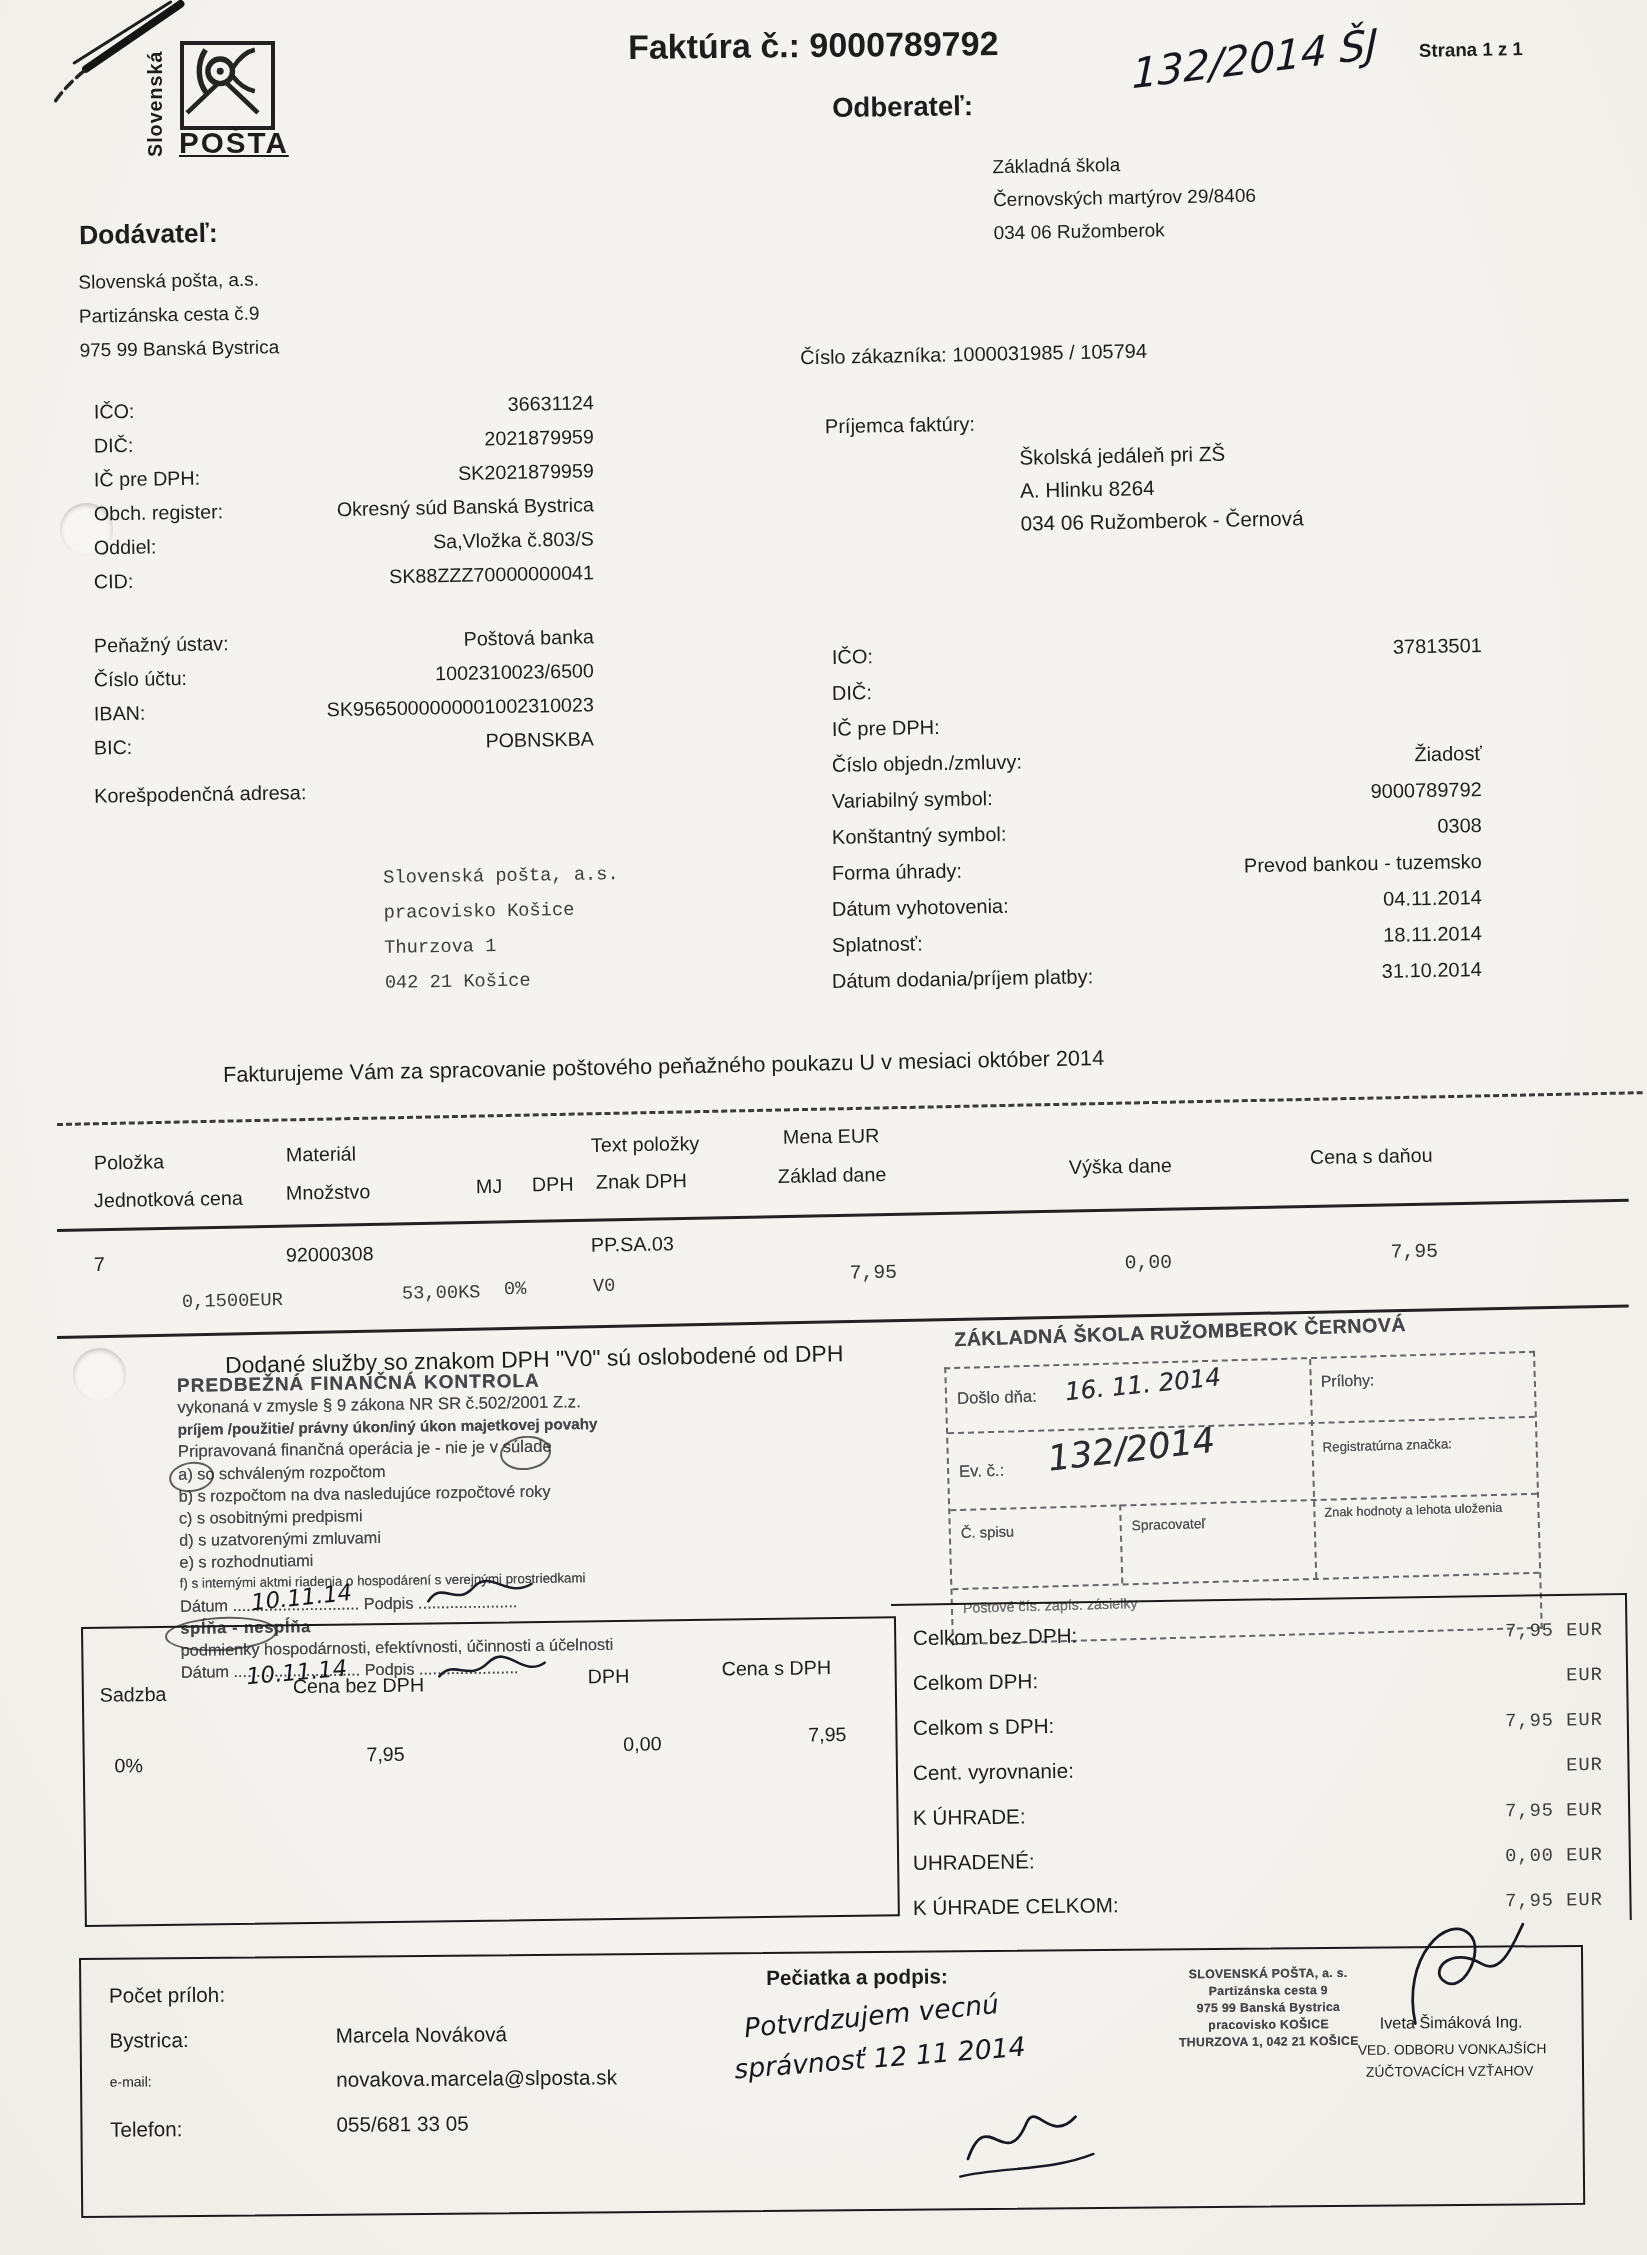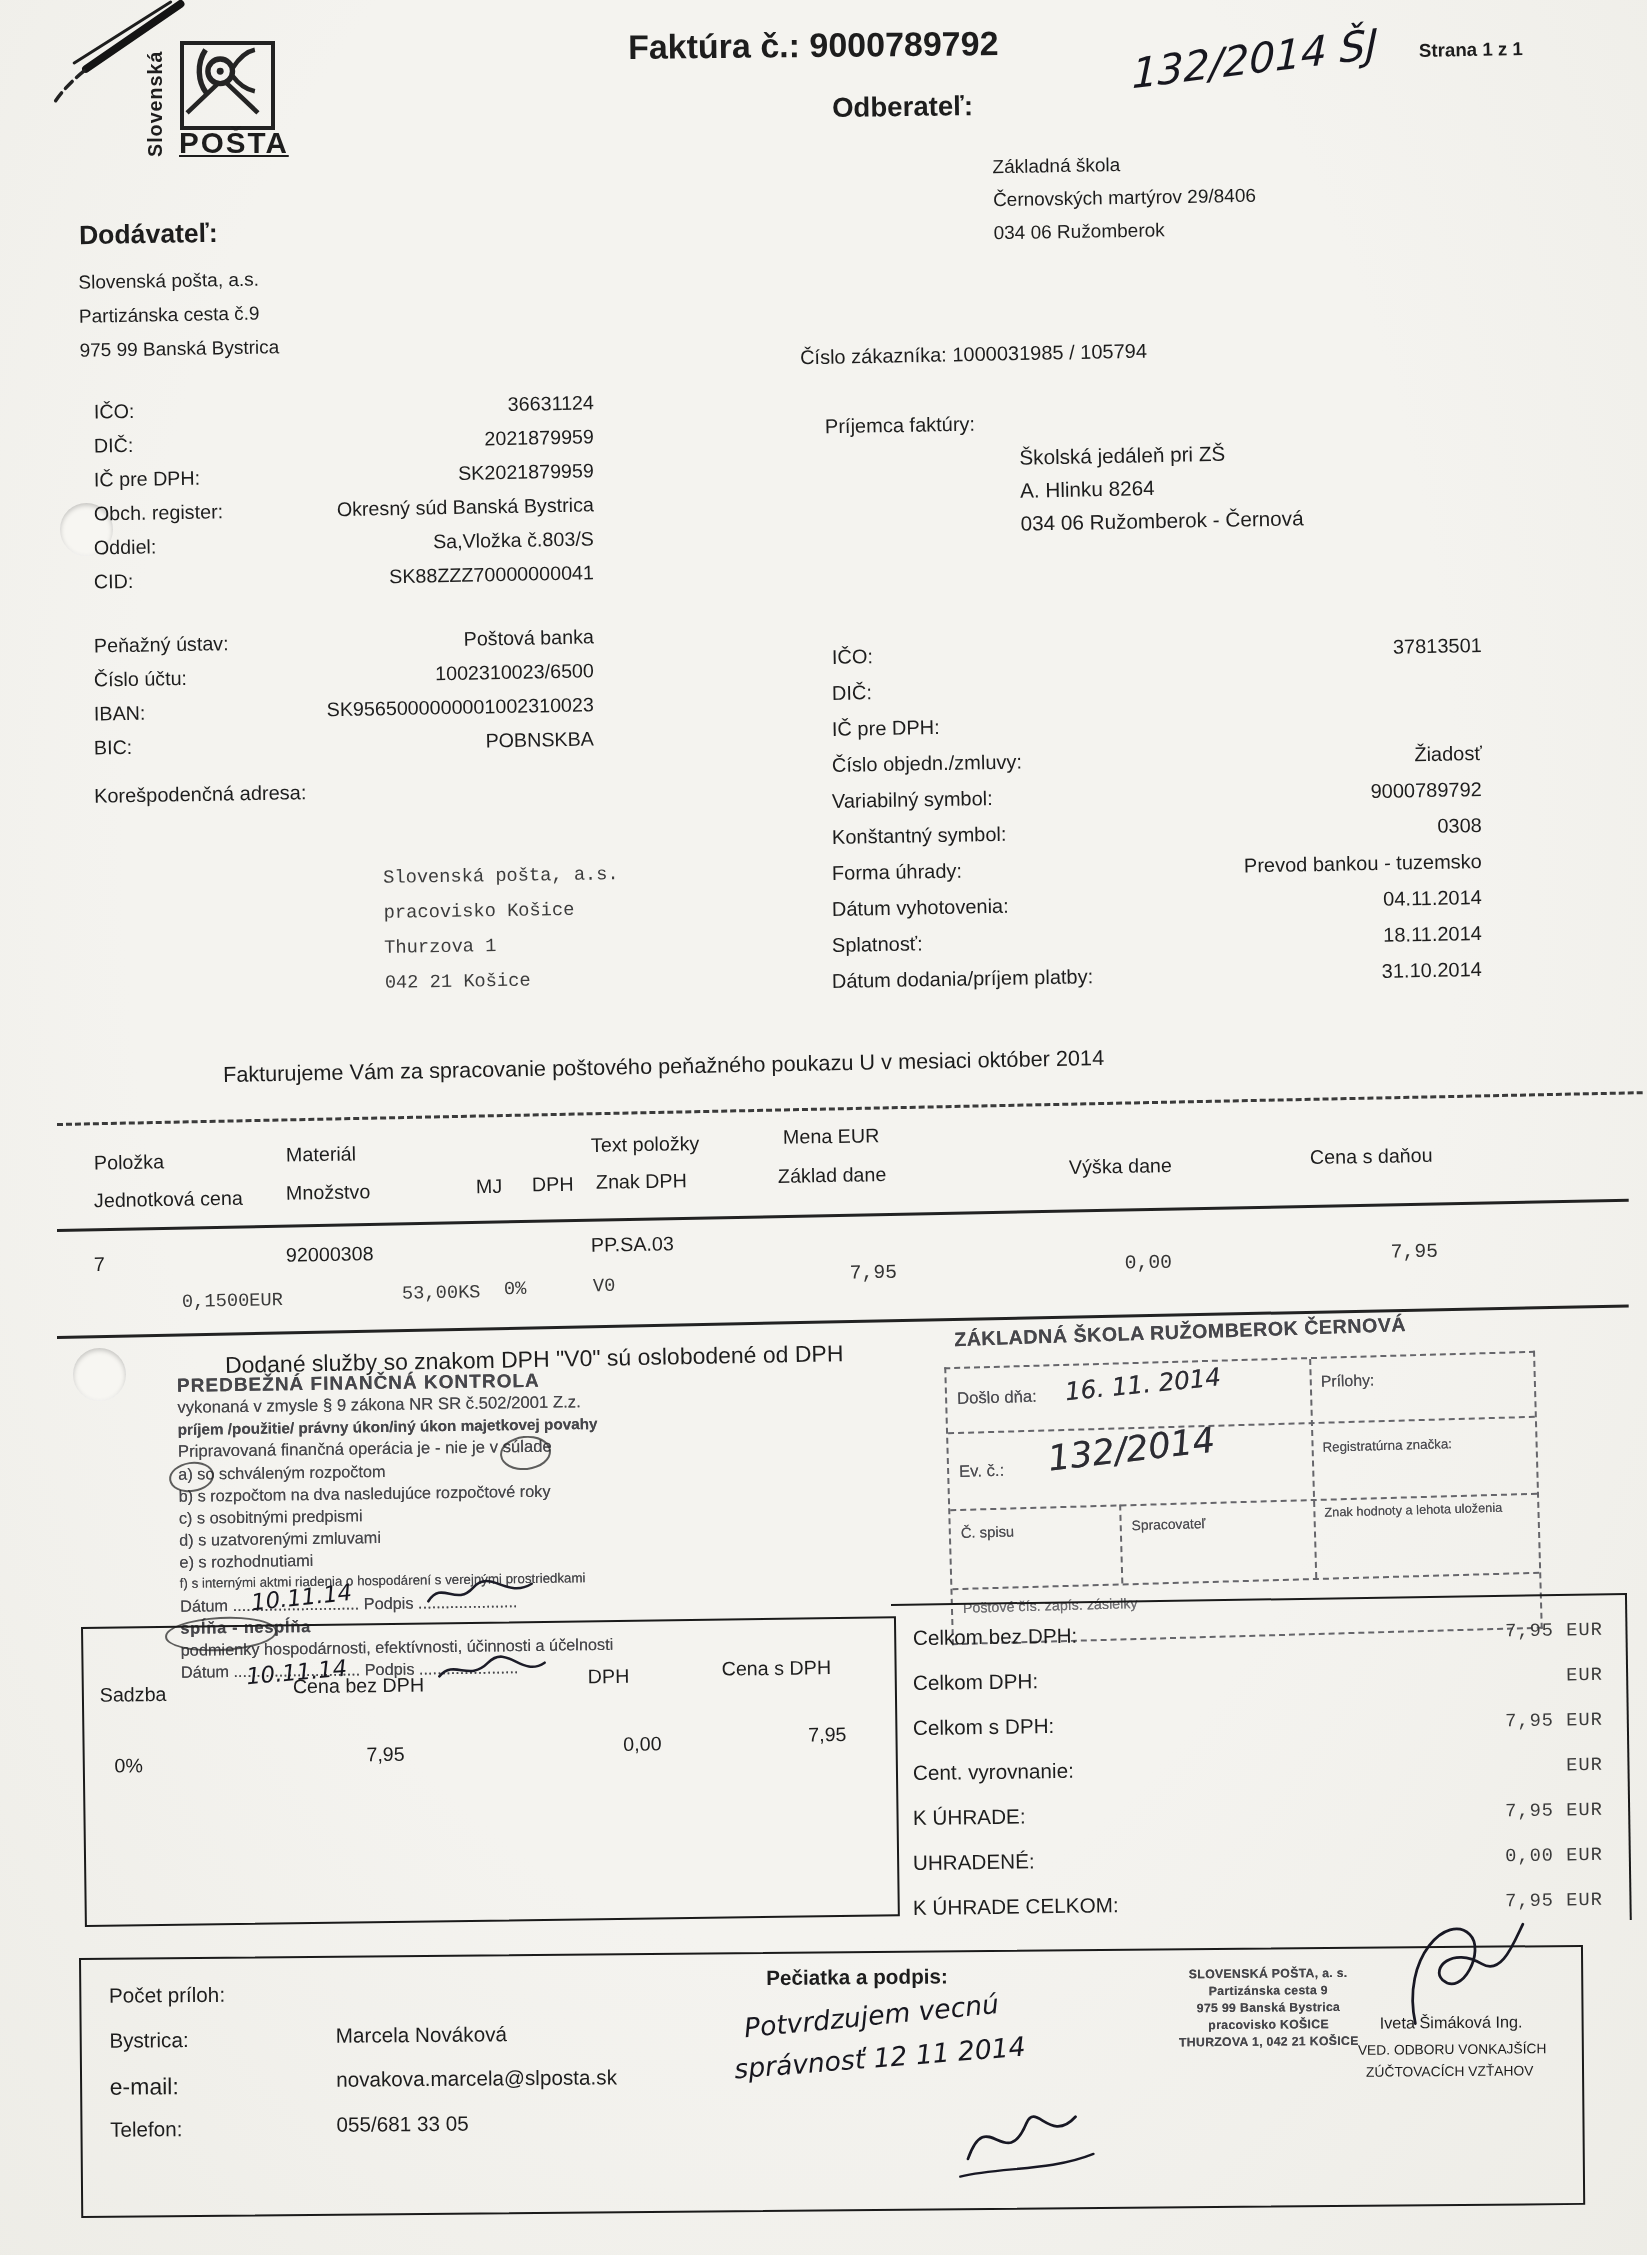--- a/index.html
+++ b/index.html
@@ -359,21 +359,21 @@
       <div class="kv">
         <span class="k">K ÚHRADE CELKOM:</span>
         <span class="v">7,95 EUR</span>
       </div>
     </div>
 
   <div class="abs" style="left:79px;top:1958px;width:1500px;height:256px;border:2.5px solid #1a1a1a;transform:rotate(-.5deg);transform-origin:left top;">
     <div class="abs" style="left:27.6px;top:23.6px;font-size:20.7px;">Počet príloh:</div>
     <div class="abs" style="left:27.6px;top:69px;font-size:20.7px;">Bystrica:</div>
     <div class="abs" style="left:254px;top:66px;font-size:20.7px;">Marcela Nováková</div>
-    <div class="abs" style="left:27.6px;top:114px;font-size:23px;">e-mail:</div>
+    <div class="abs" style="left:27.6px;top:114px;font-size:14px;">e-mail:</div>
     <div class="abs" style="left:254px;top:110px;font-size:20.7px;">novakova.marcela@slposta.sk</div>
     <div class="abs" style="left:27.6px;top:158px;font-size:20.7px;">Telefon:</div>
     <div class="abs" style="left:254px;top:155px;font-size:20.7px;">055/681 33 05</div>
 
     <div class="abs b" style="left:685px;top:11.8px;font-size:20.7px;">Pečiatka a podpis:</div>
     <div class="abs hw" style="left:662px;top:47px;font-size:26.6px;transform:rotate(-5deg);">Potvrdzujem vecnú</div>
     <div class="abs hw" style="left:652px;top:89px;font-size:26.6px;transform:rotate(-4deg);">správnosť  12 11 2014</div>
     <svg class="abs" style="left:867px;top:138px;" width="158" height="103" viewBox="0 0 160 105">
       <path d="M18,70 C38,14 56,86 78,34 C88,12 102,56 128,28" stroke="#181824" stroke-width="2.8" fill="none" stroke-linecap="round"></path>
       <path d="M10,88 C50,78 100,84 146,66" stroke="#181824" stroke-width="2.4" fill="none" stroke-linecap="round"></path>

